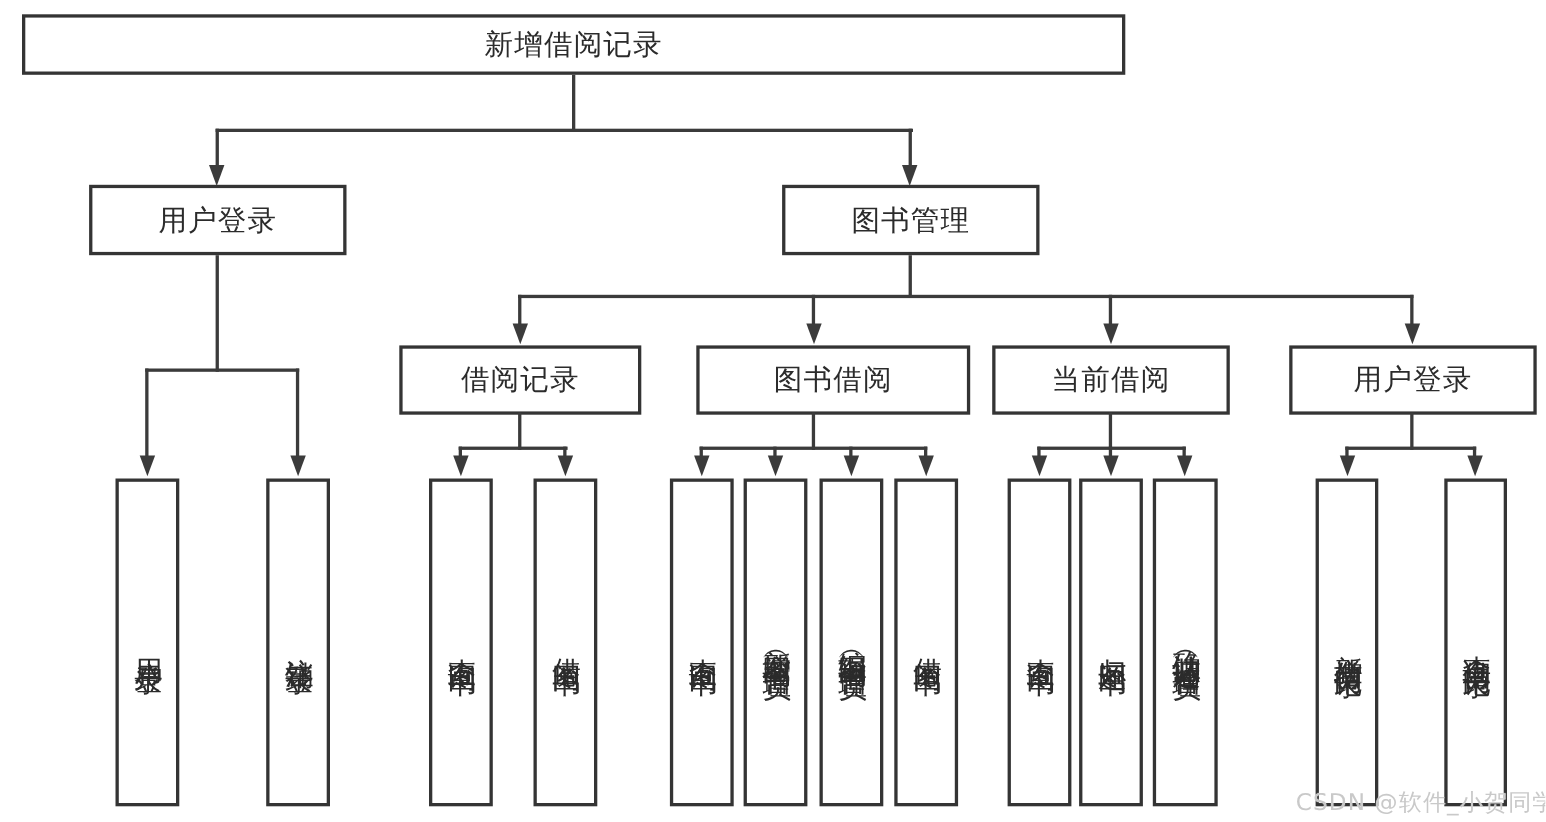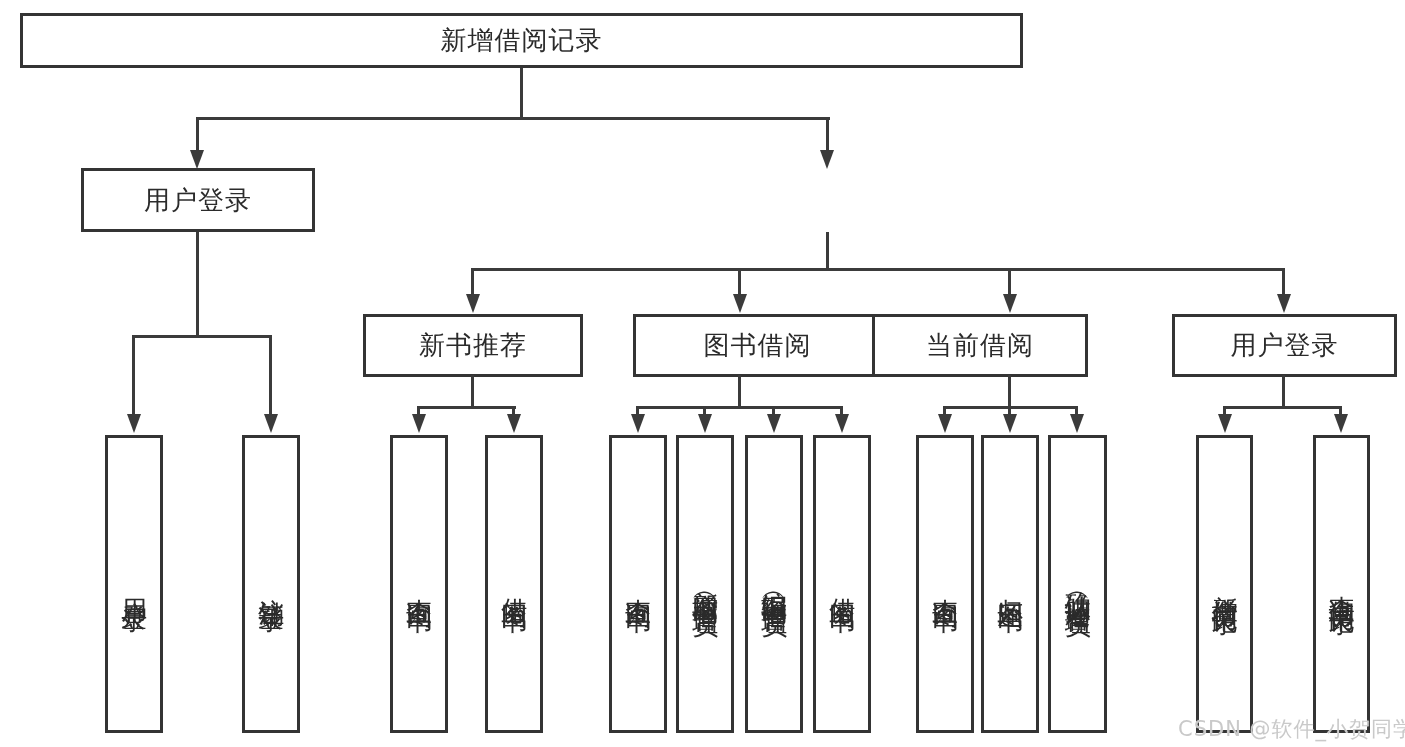--- a/index.html
+++ b/index.html
@@ -56,28 +56,31 @@
 
 <div id="stage">
 
   <div class="box hbox" style="left:20px;top:13px;width:1003px;height:55px;">
     <span>新增借阅记录</span>
   </div>
 
   <div class="box hbox" style="left:81px;top:168px;width:234px;height:64px;">
     <span>用户登录</span>
   </div>
+  <div class="box hbox" style="left:711px;top:168px;width:234px;height:64px;">
+    <span>图书管理</span>
+  </div>
 
   <div class="box hbox" style="left:363px;top:314px;width:220px;height:63px;">
-    <span>新书推荐</span>
+    <span>借阅记录</span>
   </div>
   <div class="box hbox" style="left:633px;top:314px;width:249px;height:63px;">
     <span>图书借阅</span>
   </div>
-  <div class="box hbox" style="left:872px;top:314px;width:216px;height:63px;">
+  <div class="box hbox" style="left:902px;top:314px;width:216px;height:63px;">
     <span>当前借阅</span>
   </div>
   <div class="box hbox" style="left:1172px;top:314px;width:225px;height:63px;">
     <span>用户登录</span>
   </div>
 
   <div class="box vbox" style="left:105px;top:435px;width:58px;height:298px;">
     <span>用户登录</span>
   </div>
   <div class="box vbox" style="left:242px;top:435px;width:58px;height:298px;">

